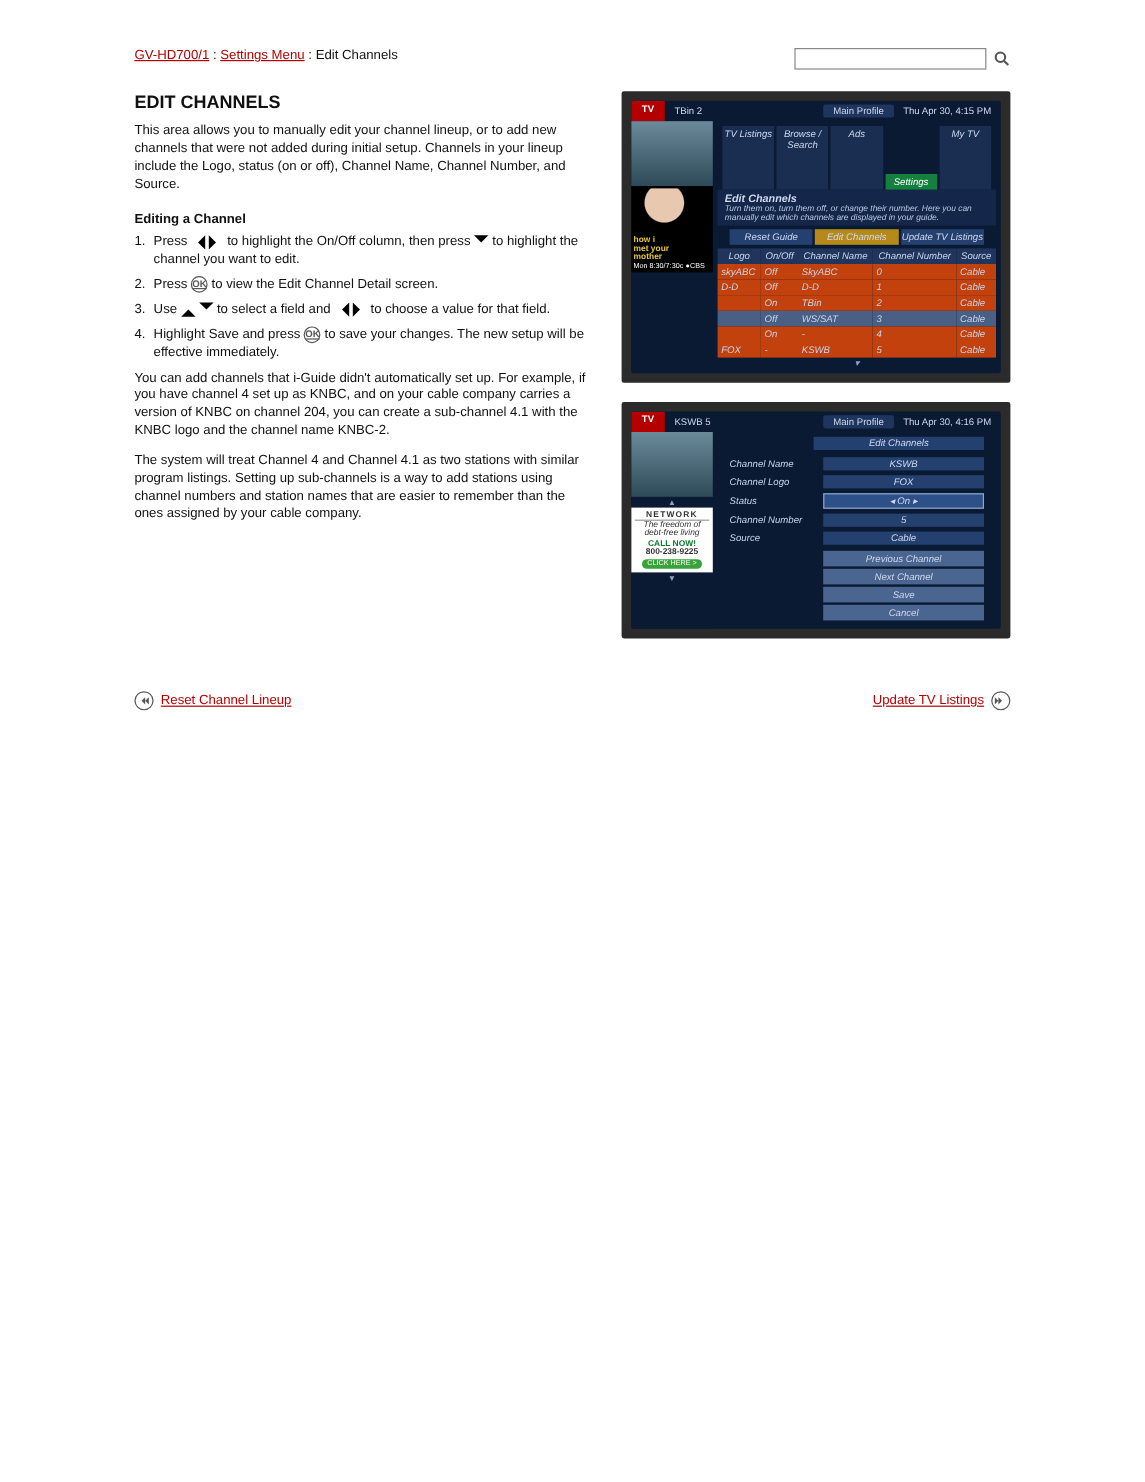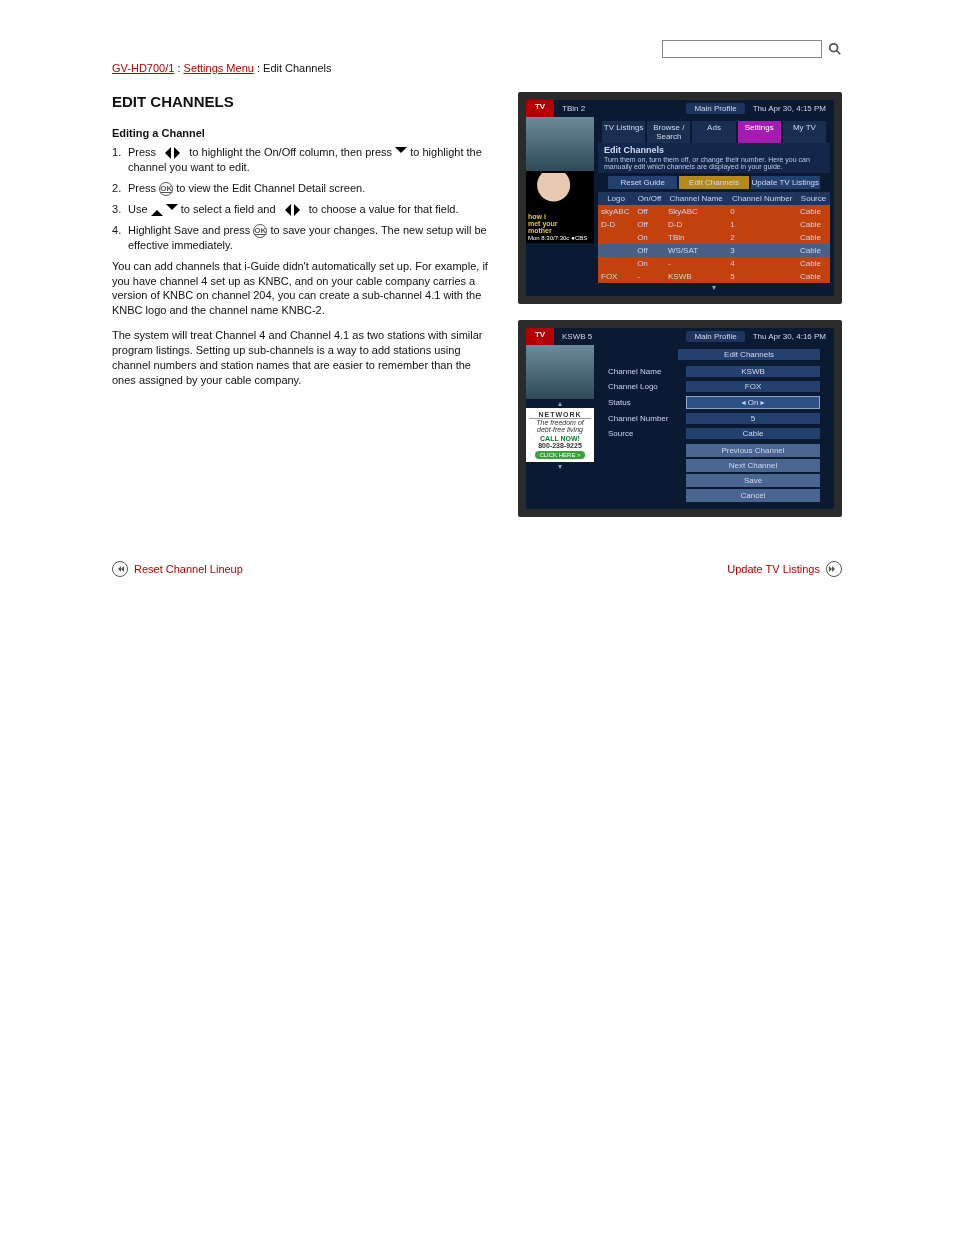--- a/index.html
+++ b/index.html
@@ -1,21 +1,21 @@
 <!DOCTYPE html>
 <html><head>
 <meta charset="utf-8">
 <style>
   * { box-sizing: border-box; margin: 0; padding: 0; }
   body { font-family: Arial, Helvetica, sans-serif; background: #fff; width: 954px; }
   .page { padding: 40px 112px 0 112px; }
 
   
   .hdr { display: flex; justify-content: space-between; align-items: flex-start; margin-bottom: 18px; }
-  .crumbs { font-size: 11px; color: #111; margin-top: 22px; }
+  .crumbs { font-size: 11px; color: #111; }
   .crumbs a { color: #b40000; text-decoration: underline; cursor: pointer; }
   .search-wrap { display: flex; align-items: center; gap: 6px; }
   .search-wrap input {
     width: 160px; height: 18px; border: 1px solid #888; font-size: 11px;
     padding: 1px 3px; background: #fff;
   }
   .search-wrap .mag {
     width: 14px; height: 14px; display: inline-flex; align-items: center; justify-content: center;
   }
   .mag svg { width: 14px; height: 14px; stroke: #555; stroke-width: 2; fill: none; }
@@ -65,36 +65,36 @@
   .shot {
     width: 324px; background:#2b2b2b; padding:8px; border-radius:2px; margin-bottom:16px;
     color:#cfd8ef;
   }
   .shot-inner { background:#0b1a33; border-radius:2px; overflow:hidden; }
   .tvhdr { background:#b40000; color:#fff; font-size:8px; font-weight:bold; padding:2px 4px; width:28px; text-align:center; }
   .shot-top { display:flex; align-items:center; justify-content:space-between; padding:3px 8px; font-size:8px; }
   .shot-top .profile{ background:#1e355d; padding:1px 8px; border-radius:2px; }
   .tabs { display:flex; gap:2px; padding:0 4px; font-size:8px; }
   .tabs .tab{ flex:1; background:#1a2e52; text-align:center; padding:2px 0; }
-  .tabs .tab.active{ background:#a21caf; color:#fff; }
+  .tabs .tab.active{ background:#15803d; color:#fff;margin-top:40px; }
   .subtabs{ display:flex; gap:2px; padding:3px 10px; font-size:8px;}
   .subtabs .st{ flex:1; background:#24406f; text-align:center; padding:2px 0;}
   .subtabs .st.active{ background:#b58a1a;}
   .desc{ font-size:7px; padding:3px 10px 5px 10px; color:#b9c7e4;}
   .grid {
     width:100%; border-collapse:collapse; font-size:8px;
   }
   .grid th, .grid td{
     padding:2px 3px; color:#c9d5ef;
   }
   .grid thead th{ background:#1f355c; font-weight:normal;text-align:center;}
   .grid tbody tr{ background:#c2410c;}
   .grid tbody tr.hl{ background:#495f84;}
   .right-col{
-    flex:1; padding:4px;
+    flex:1; padding:4px;font-style:italic;
   }
   .sidecol{
     width:68px; background:#0b1a33;
   }
   .shot-body{ display:flex; }
   .thumb{
     height:54px; background:linear-gradient(#6b8a9a,#2e4a58);
   }
   .adbox{ background:#fff; color:#333; font-size:7px; padding:3px; text-align:center;}
   .adbox .green{ color:#0a7a2a; font-weight:bold; display:block; margin-top:2px;}
@@ -105,21 +105,21 @@
   .form-row .val{ flex:1; background:#24406f; text-align:center; padding:1px 0;}
   .form-row .val.hl{ background:#2e5089; border:1px solid #8fa6c9;}
   .btnrow{ padding:1px 10px;}
   .btnrow .b{ background:#4a658f; text-align:center; font-size:8px; padding:2px 0; margin:2px 0;}
 
   
   .footer-nav{
     display:flex; justify-content:space-between; align-items:center;
     margin-top:28px; font-size:11px;
   }
-  .footer-nav a{ color:#b40000; cursor:pointer;}
+  .footer-nav a{ color:#b40000; text-decoration:underline; cursor:pointer;}
   .footer-nav .side{ display:flex; align-items:center; gap:6px;}
 
   ol{ list-style: none; counter-reset: step; padding-left: 0;}
   ol li{ counter-increment: step; position:relative; padding-left:16px;}
   ol li::before{
     content: counter(step) "."; position:absolute; left:0; top:0; font-size:11px;
   }
   .himym{
     background:#000; color:#fff; text-align:left; font-size:7px; padding:2px;
   }
@@ -144,20 +144,21 @@
             <line x1="10" y1="10" x2="14" y2="14"></line>
           </svg>
       </span>
     </div>
   </div>
 
   <div class="main">
 
     <div class="left">
       <div class="section-title">EDIT CHANNELS</div>
+      <p>This area allows you to manually edit your channel lineup, or to add new channels that were not added during initial setup. Channels in your lineup include the Logo, status (on or off), Channel Name, Channel Number, and Source.</p>
 
       <div class="subhead">Editing a Channel</div>
       <ol class="steps">
         <li>
           <span>Press </span>
           <span class="ic arrow-left"></span>
           <span class="ic arrow-right"></span>
           <span> to highlight the On/Off column, then press </span>
           <span class="ic arrow-down"></span>
           <span> to highlight the channel you want to edit.</span>

